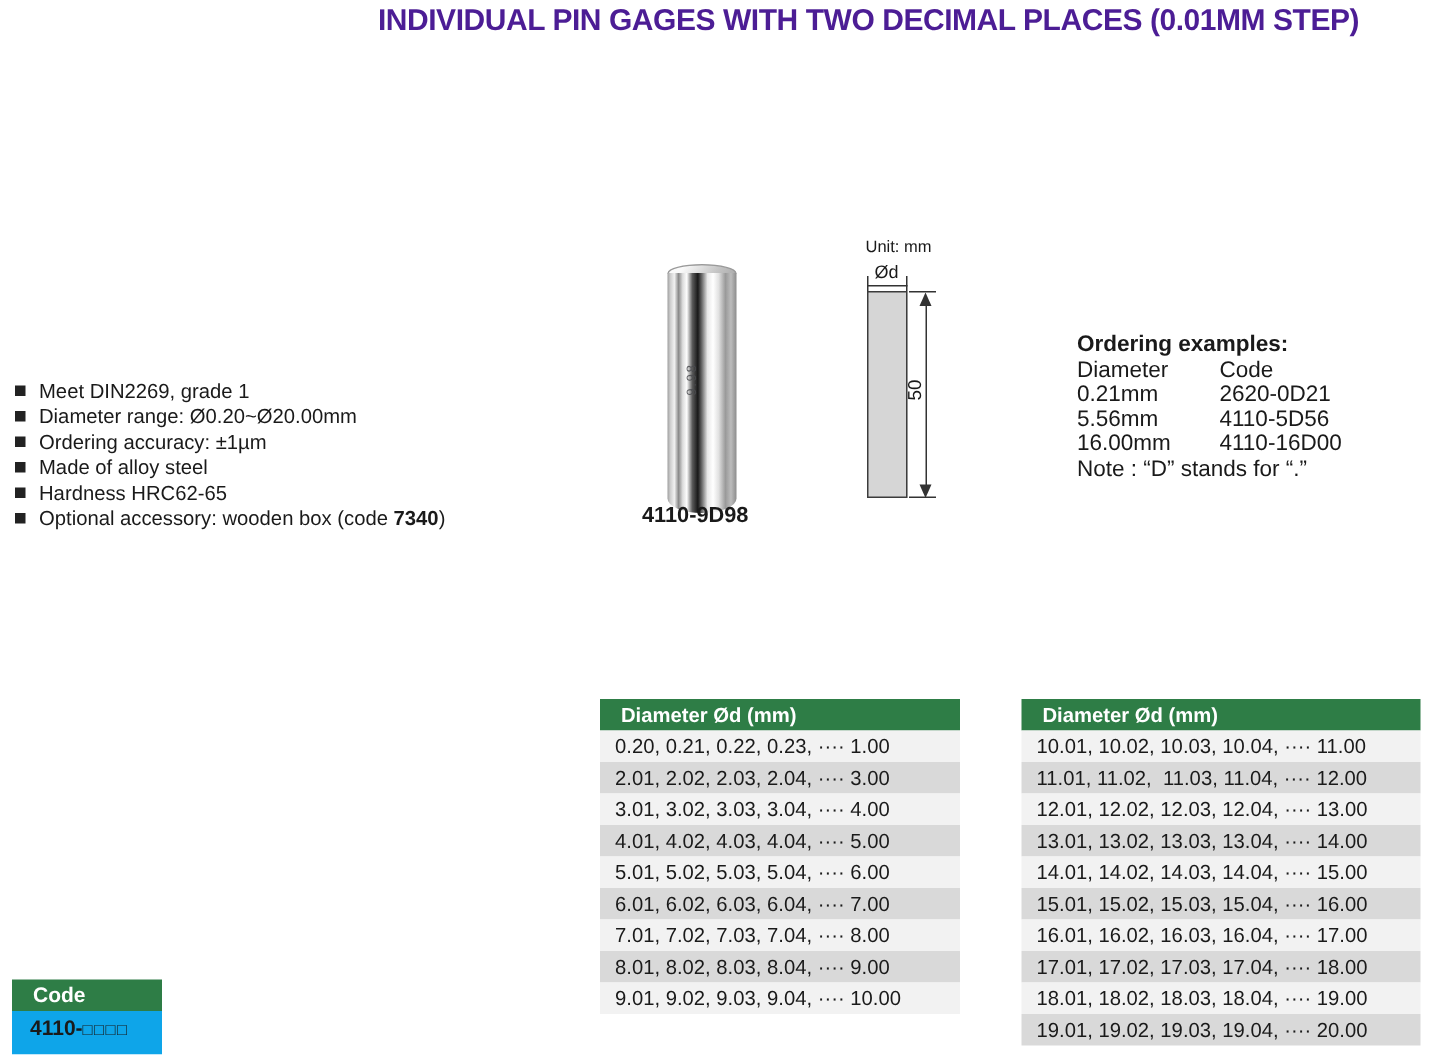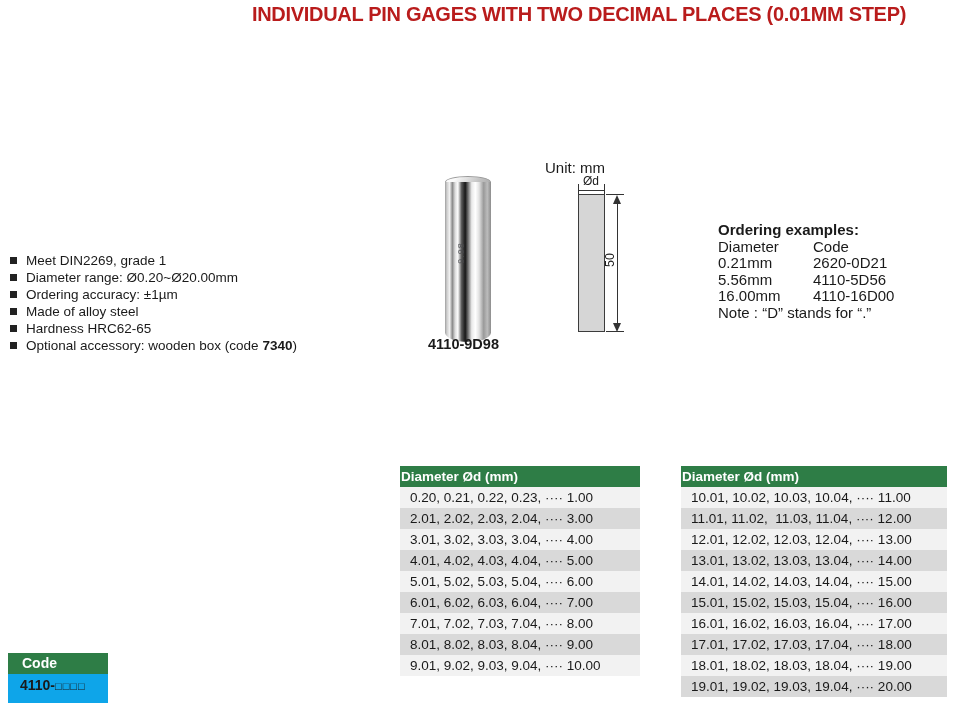--- a/index.html
+++ b/index.html
@@ -2,21 +2,21 @@
 <html><head>
 <meta charset="utf-8">
 <style>
   * { margin: 0; padding: 0; box-sizing: border-box; }
   html, body { background: #ffffff; }
   body { font-family: "Liberation Sans", sans-serif; color: #1a1a1a; }
   .canvas { position: relative; width: 961px; height: 703px; background: #fff; overflow: hidden; }
 
   
   .title { position: absolute; left: 200px; top: 3px; width: 758px; text-align: center;
-           font-size: 20px; font-weight: bold; color: #b91c1c; letter-spacing: -0.3px; }
+           font-size: 20px; font-weight: bold; color: #4c1d95; letter-spacing: -0.3px; }
 
   
   .features { position: absolute; left: 8px; top: 252px; list-style: none; font-size: 13.5px; }
   .features li { height: 17px; line-height: 17px; white-space: nowrap; }
   .features .bullet { display: inline-block; width: 7px; height: 7px; background: #222;
                       margin-right: 9px; margin-left: 2px; vertical-align: 1px; }
 
   
   .pin-body { position: absolute; left: 445px; top: 182px; width: 46px; height: 160px;
     background: linear-gradient(to right,
@@ -25,21 +25,21 @@
       #ffffff 66%, #e2e2e2 74%, #9a9a9a 84%, #bcbcbc 92%, #8c8c8c 100%);
     border-radius: 0 0 50% 50% / 0 0 6% 6%; }
   .pin-top { position: absolute; left: 445px; top: 176px; width: 46px; height: 12px;
     border-radius: 50%; background: linear-gradient(125deg, #fafafa 20%, #c2c2c2 70%, #a8a8a8 100%);
     border: 1px solid #9a9a9a; }
   .pin-engraving { position: absolute; left: 450px; top: 248px; font-size: 9px; color: #4a4b4f;
     transform: rotate(-90deg); letter-spacing: 1px; opacity: .85; }
   .pin-label { position: absolute; left: 428px; top: 336px; font-size: 14.5px; font-weight: bold; }
 
   
-  .unit-label { position: absolute; left: 545px; top: 159px; font-size: 15px; }
+  .unit-label { position: absolute; left: 577px; top: 159px; font-size: 11px; }
   .dia-label  { position: absolute; left: 578px; top: 174px; width: 26px; text-align: center; font-size: 12px; }
   .dim-h-line { position: absolute; left: 578px; top: 190px; width: 27px; height: 1px; background: #333; }
   .dim-h-tickL{ position: absolute; left: 578px; top: 184px; width: 1px; height: 10px; background: #333; }
   .dim-h-tickR{ position: absolute; left: 604px; top: 184px; width: 1px; height: 10px; background: #333; }
   .gage-rect  { position: absolute; left: 578px; top: 194px; width: 27px; height: 138px;
                 background: #d6d6d6; border: 1px solid #3c3c3c; }
   .ext-top    { position: absolute; left: 606px; top: 194px; width: 18px; height: 1px; background: #333; }
   .ext-bot    { position: absolute; left: 606px; top: 331px; width: 18px; height: 1px; background: #333; }
   .dim-v-line { position: absolute; left: 617px; top: 198px; width: 1px; height: 130px; background: #333; }
   .arr-up  { position: absolute; left: 613px; top: 195px; width: 0; height: 0;
@@ -55,21 +55,21 @@
   .ordering { position: absolute; left: 718px; top: 222px; font-size: 15px; line-height: 16.5px; }
   .ordering .o-title { font-weight: bold; }
   .o-row { display: flex; }
   .o-row .c1 { width: 95px; }
 
   
   .dtable { position: absolute; top: 466px; font-size: 13.5px; }
   .dtable.left  { left: 400px; width: 240px; }
   .dtable.right { left: 681px; width: 266px; }
   .dtable .th { height: 21px; line-height: 21px; background: #2E7D46; color: #fff;
-                font-weight: bold; padding-left: 1px; }
+                font-weight: bold; padding-left: 14px; }
   .dtable .tr { height: 21px; line-height: 21px; padding-left: 10px; white-space: pre; }
   .dtable .tr:nth-child(odd)  { background: #D9D9D9; }
   .dtable .tr:nth-child(even) { background: #F2F2F2; }
 
   
   .code-box { position: absolute; left: 8px; top: 653px; width: 100px; font-size: 14px; }
   .code-box .ch { height: 21px; line-height: 21px; background: #2E7D46; color: #fff;
                   font-weight: bold; padding-left: 14px; }
   .code-box .cv { height: 38px; line-height: 22px; background: #0ea5e9; font-weight: bold;
                   padding-left: 12px; }

